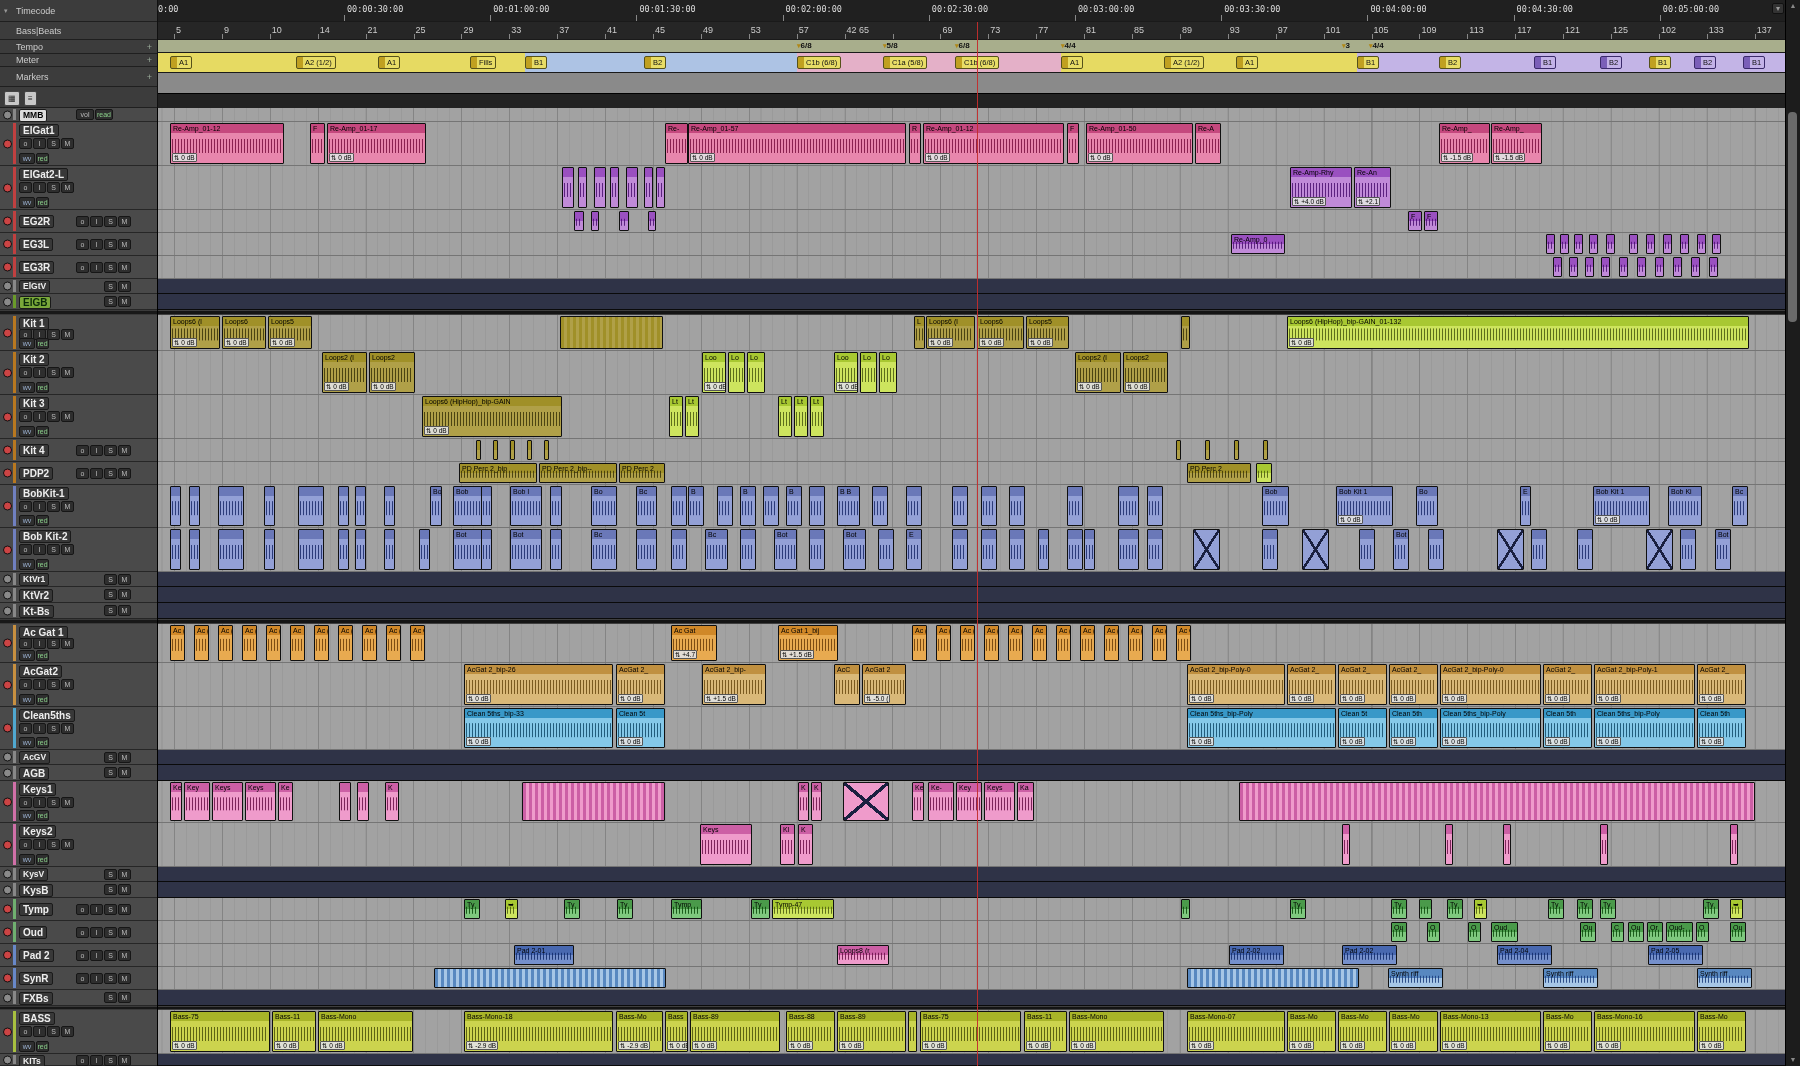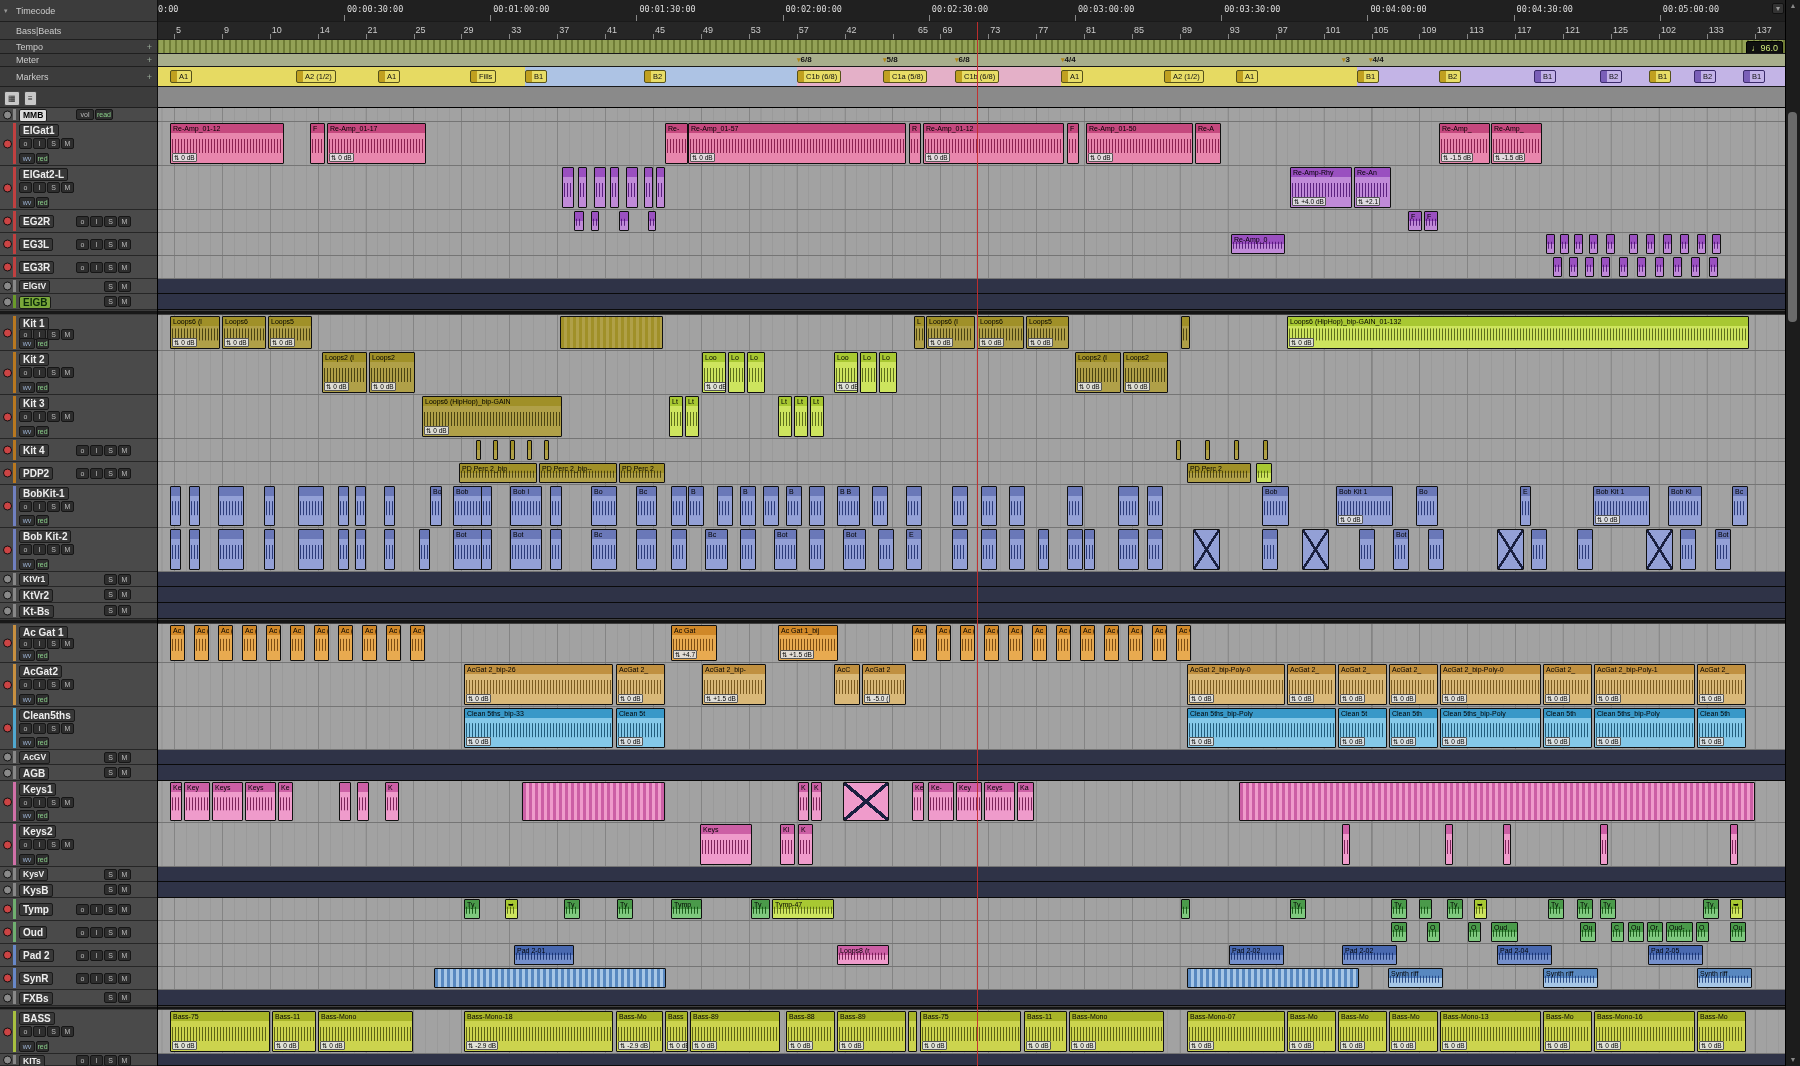--- a/index.html
+++ b/index.html
@@ -153,21 +153,21 @@
         <div class="bar-num" style="left: 498px;">45</div>
         <div class="tick" style="left: 543.9px; height: 5px;"></div>
         <div class="bar-num" style="left: 545.9px;">49</div>
         <div class="tick" style="left: 591.8px; height: 5px;"></div>
         <div class="bar-num" style="left: 593.8px;">53</div>
         <div class="tick" style="left: 639.7px; height: 5px;"></div>
         <div class="bar-num" style="left: 641.7px;">57</div>
         <div class="tick" style="left: 687.6px; height: 5px;"></div>
         <div class="bar-num" style="left: 689.6px;">42</div>
         <div class="tick" style="left: 735.5px; height: 5px;"></div>
-        <div class="bar-num" style="left: 761px;">65</div>
+        <div class="bar-num" style="left: 702px;">65</div>
         <div class="tick" style="left: 783.4px; height: 5px;"></div>
         <div class="bar-num" style="left: 785.4px;">69</div>
         <div class="tick" style="left: 831.3px; height: 5px;"></div>
         <div class="bar-num" style="left: 833.3px;">73</div>
         <div class="tick" style="left: 879.2px; height: 5px;"></div>
         <div class="bar-num" style="left: 881.2px;">77</div>
         <div class="tick" style="left: 927.1px; height: 5px;"></div>
         <div class="bar-num" style="left: 929.1px;">81</div>
         <div class="tick" style="left: 975px; height: 5px;"></div>
         <div class="bar-num" style="left: 977px;">85</div>
@@ -191,23 +191,20 @@
         <div class="bar-num" style="left: 1408.1px;">121</div>
         <div class="tick" style="left: 1454px; height: 5px;"></div>
         <div class="bar-num" style="left: 1456px;">125</div>
         <div class="tick" style="left: 1501.9px; height: 5px;"></div>
         <div class="bar-num" style="left: 1503.9px;">102</div>
         <div class="tick" style="left: 1549.8px; height: 5px;"></div>
         <div class="bar-num" style="left: 1551.8px;">133</div>
         <div class="tick" style="left: 1597.7px; height: 5px;"></div>
         <div class="bar-num" style="left: 1599.7px;">137</div>
       </div>
-    <div id="tempo-row" class="r-row" style="height:14px">
-        <div id="tempo-chip">♩96.0</div>
-      </div>
     <div id="meter-row" class="r-row" style="height:13px">
         <div class="meter-chip" style="left: 640px;"><span class="mtick">▾</span><span>6/8</span></div>
         <div class="meter-chip" style="left: 726px;"><span class="mtick">▾</span><span>5/8</span></div>
         <div class="meter-chip" style="left: 798px;"><span class="mtick">▾</span><span>6/8</span></div>
         <div class="meter-chip" style="left: 904px;"><span class="mtick">▾</span><span>4/4</span></div>
         <div class="meter-chip" style="left: 1185px;"><span class="mtick">▾</span><span>3</span></div>
         <div class="meter-chip" style="left: 1212px;"><span class="mtick">▾</span><span>4/4</span></div>
       </div>
     <div id="marker-row" class="r-row" style="height:20px">
         <div class="m-band" style="left: 0px; width: 368px; background: rgb(230, 218, 98);"></div>

